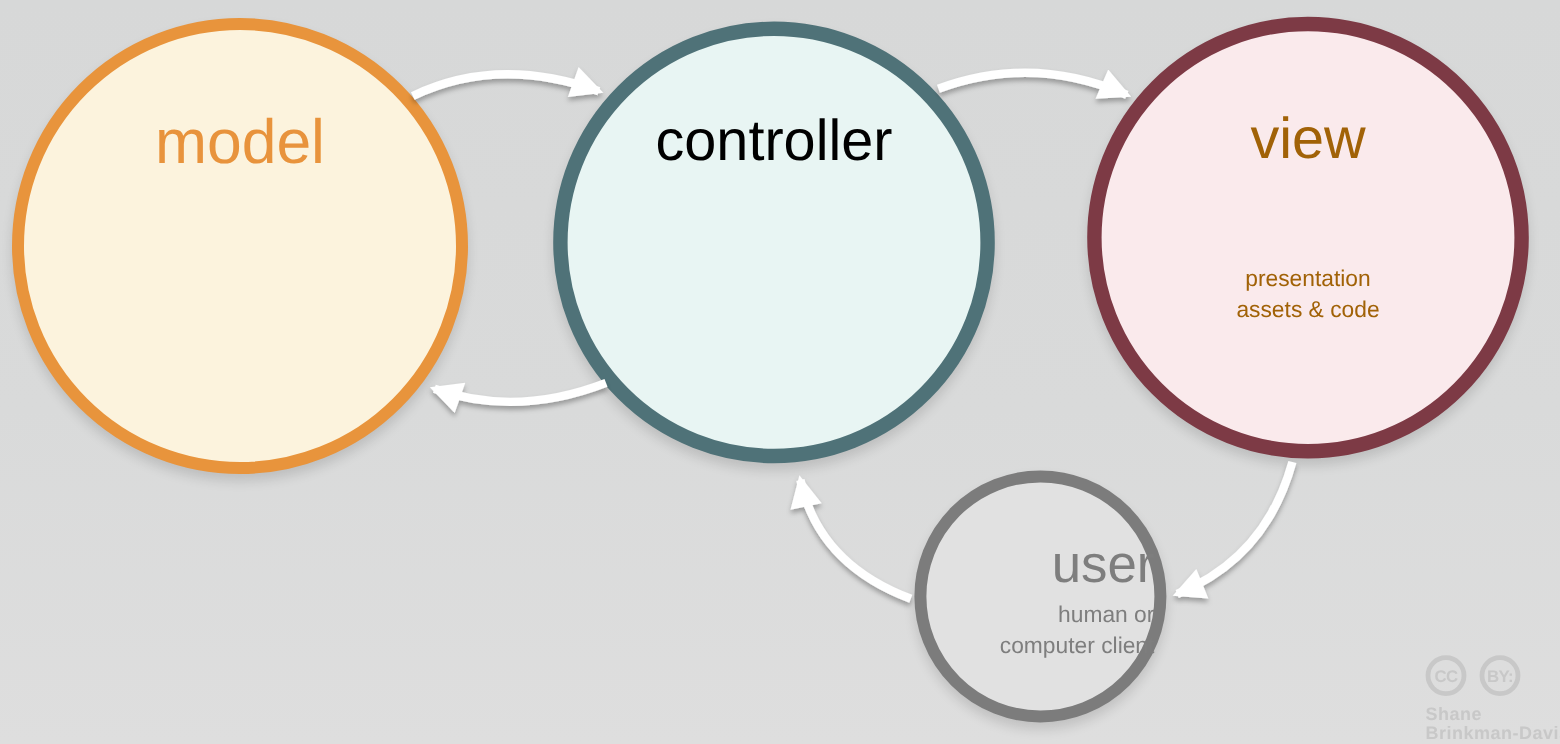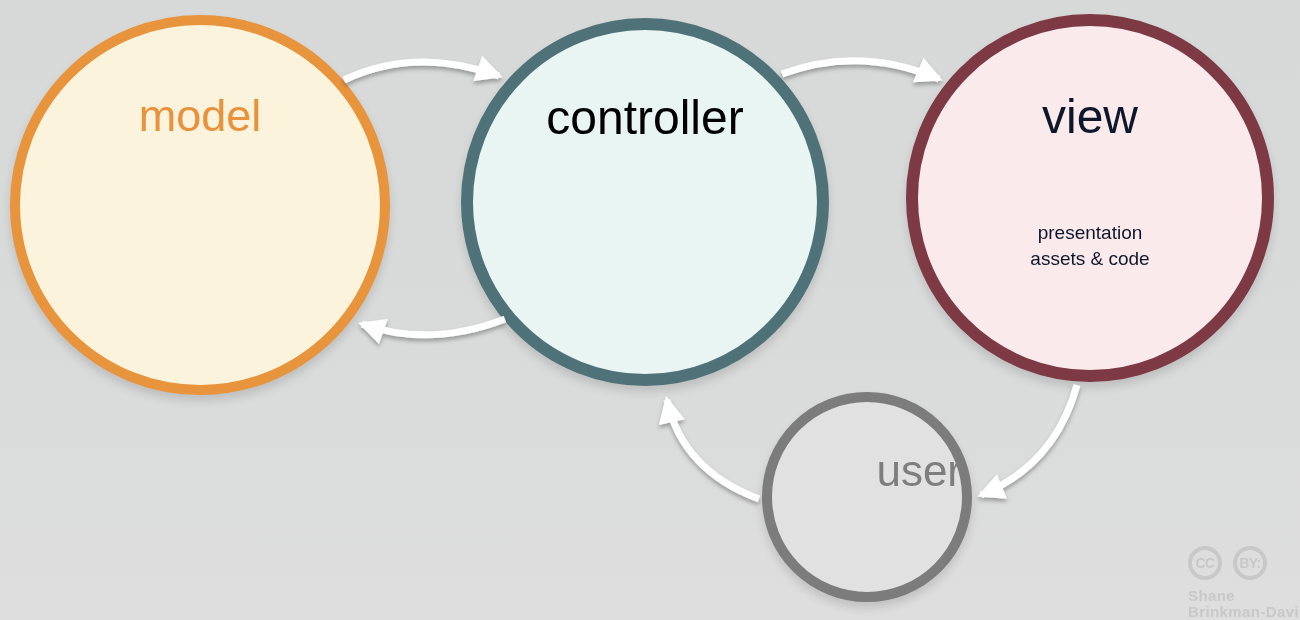--- a/index.html
+++ b/index.html
@@ -35,21 +35,21 @@
     width: 100%;
     font-size: 19px;
     line-height: 26px;
     white-space: pre-line;
   }
   #node-model      { left: 10px;  top: 15px;  width: 380px; height: 380px; border: 10px solid #e8943c; }
   #node-controller { left: 461px; top: 18px;  width: 368px; height: 368px; border: 12px solid #4f7278; }
   #node-view       { left: 906px; top: 14px;  width: 368px; height: 368px; border: 12px solid #7d3a45; }
   #node-user       { left: 762px; top: 392px; width: 210px; height: 210px; border: 10px solid #7c7c7c; text-align: right; }
 
-  #node-model      .node-title { top: 68px;  font-size: 45px; }
+  #node-model      .node-title { top: 68px;  font-size: 52px; }
   #node-controller .node-title { top: 64px;  font-size: 48px; }
   #node-view       .node-title { top: 67px;  font-size: 48px; }
   #node-user       .node-title { top: 47px;  font-size: 44px; }
 
   #node-model      .node-desc { top: 192px; }
   #node-controller .node-desc { top: 186px; }
   #node-view       .node-desc { top: 194px; }
   #node-user       .node-desc { top: 98px;  }
 
   .arrow-layer {
@@ -90,28 +90,30 @@
 <div class="stage">
 
   <div class="node" id="node-model" style="border-color: rgb(232, 148, 60); background: rgb(252, 243, 221); color: rgb(232, 147, 60);">
     <div class="node-title">model</div>
   </div>
 
   <div class="node" id="node-controller" style="border-color: rgb(79, 114, 120); background: rgb(232, 245, 243); color: #000000;">
     <div class="node-title">controller</div>
   </div>
 
-  <div class="node" id="node-view" style="border-color: rgb(125, 58, 69); background: rgb(250, 234, 236); color: #0f172a;">
+  <div class="node" id="node-view" style="border-color: rgb(125, 58, 69); background: rgb(250, 234, 236); color: #a16207;">
     <div class="node-title">view</div>
     <div class="node-desc">presentation
 assets &amp; code</div>
   </div>
 
   <div class="node" id="node-user" style="border-color: rgb(124, 124, 124); background: rgb(225, 225, 225); color: rgb(126, 126, 126);">
     <div class="node-title">user</div>
+    <div class="node-desc">human or
+computer client</div>
   </div>
 
   <svg class="arrow-layer" width="1300" height="620" viewBox="0 0 1300 620" xmlns="http://www.w3.org/2000/svg">
     <defs>
       <marker id="ah" viewBox="0 0 10 10" refX="8.5" refY="5" markerWidth="4.3" markerHeight="3.8" orient="auto-start-reverse">
         <path d="M 0 0 L 10 5 L 0 10 z" fill="#ffffff"></path>
       </marker>
       <filter id="arrowShadow" x="-30%" y="-30%" width="160%" height="160%">
         <feDropShadow dx="0" dy="3" stdDeviation="2" flood-color="#000000" flood-opacity="0.3"></feDropShadow>
       </filter>

